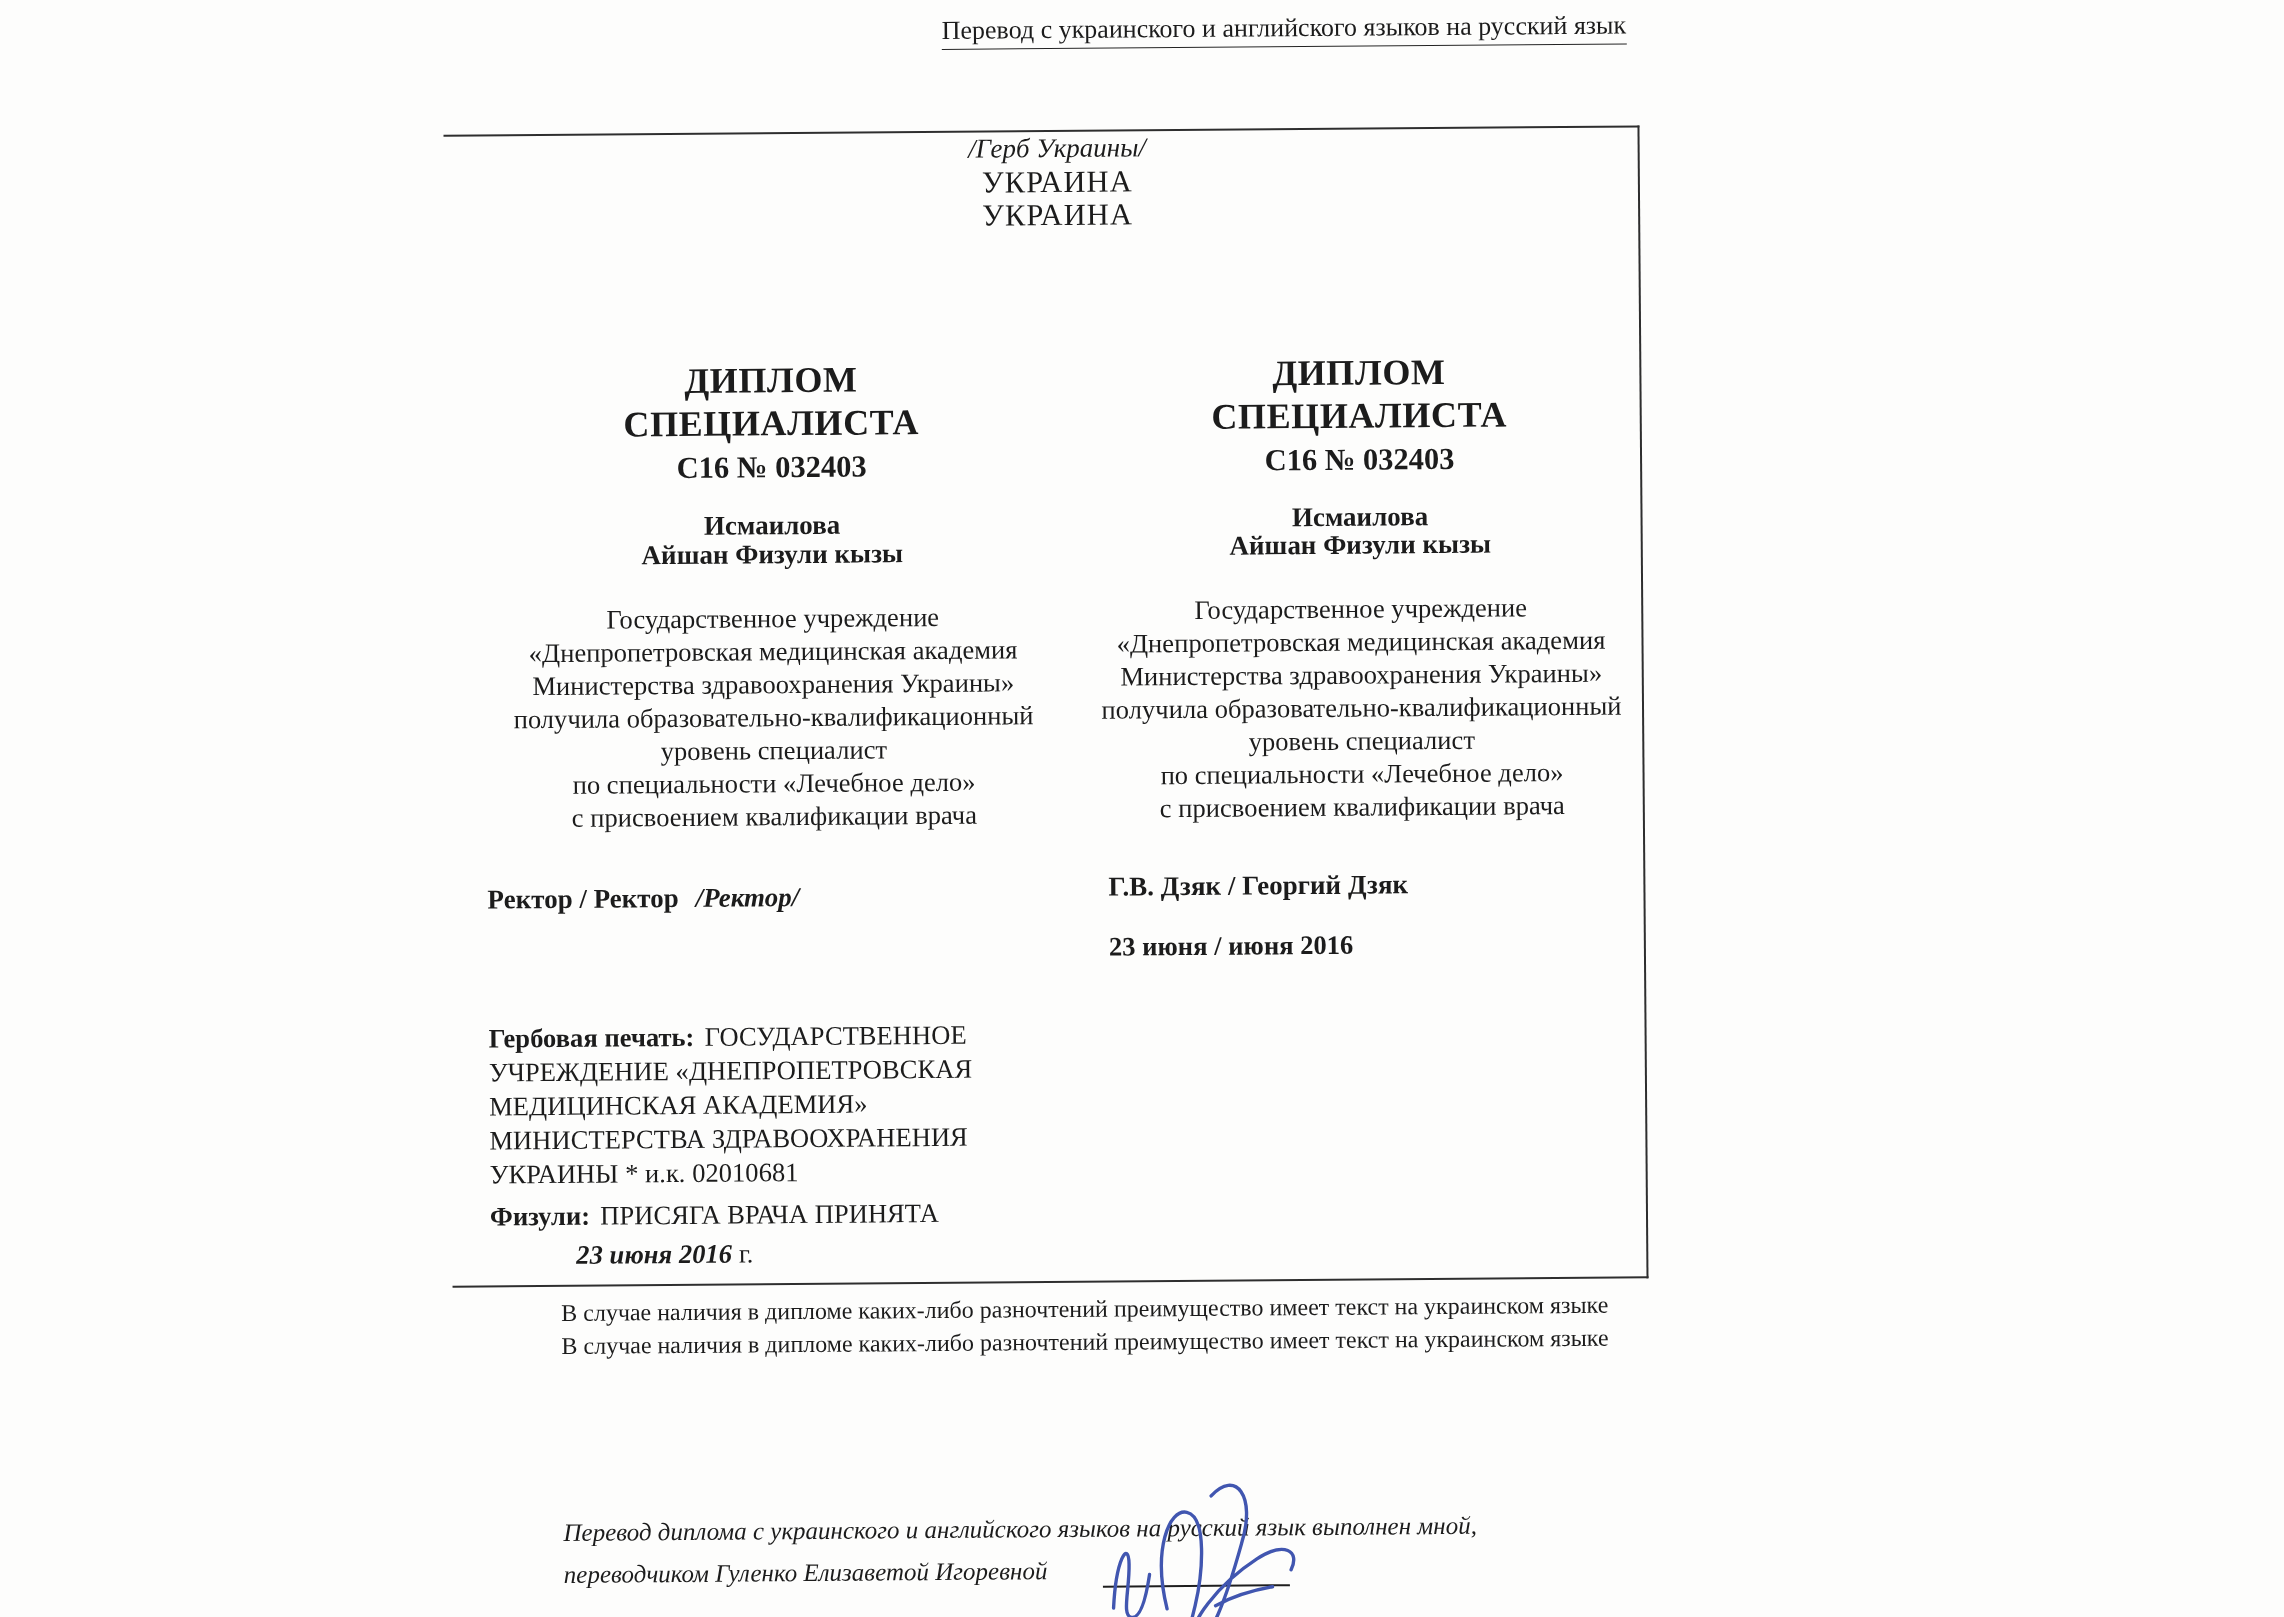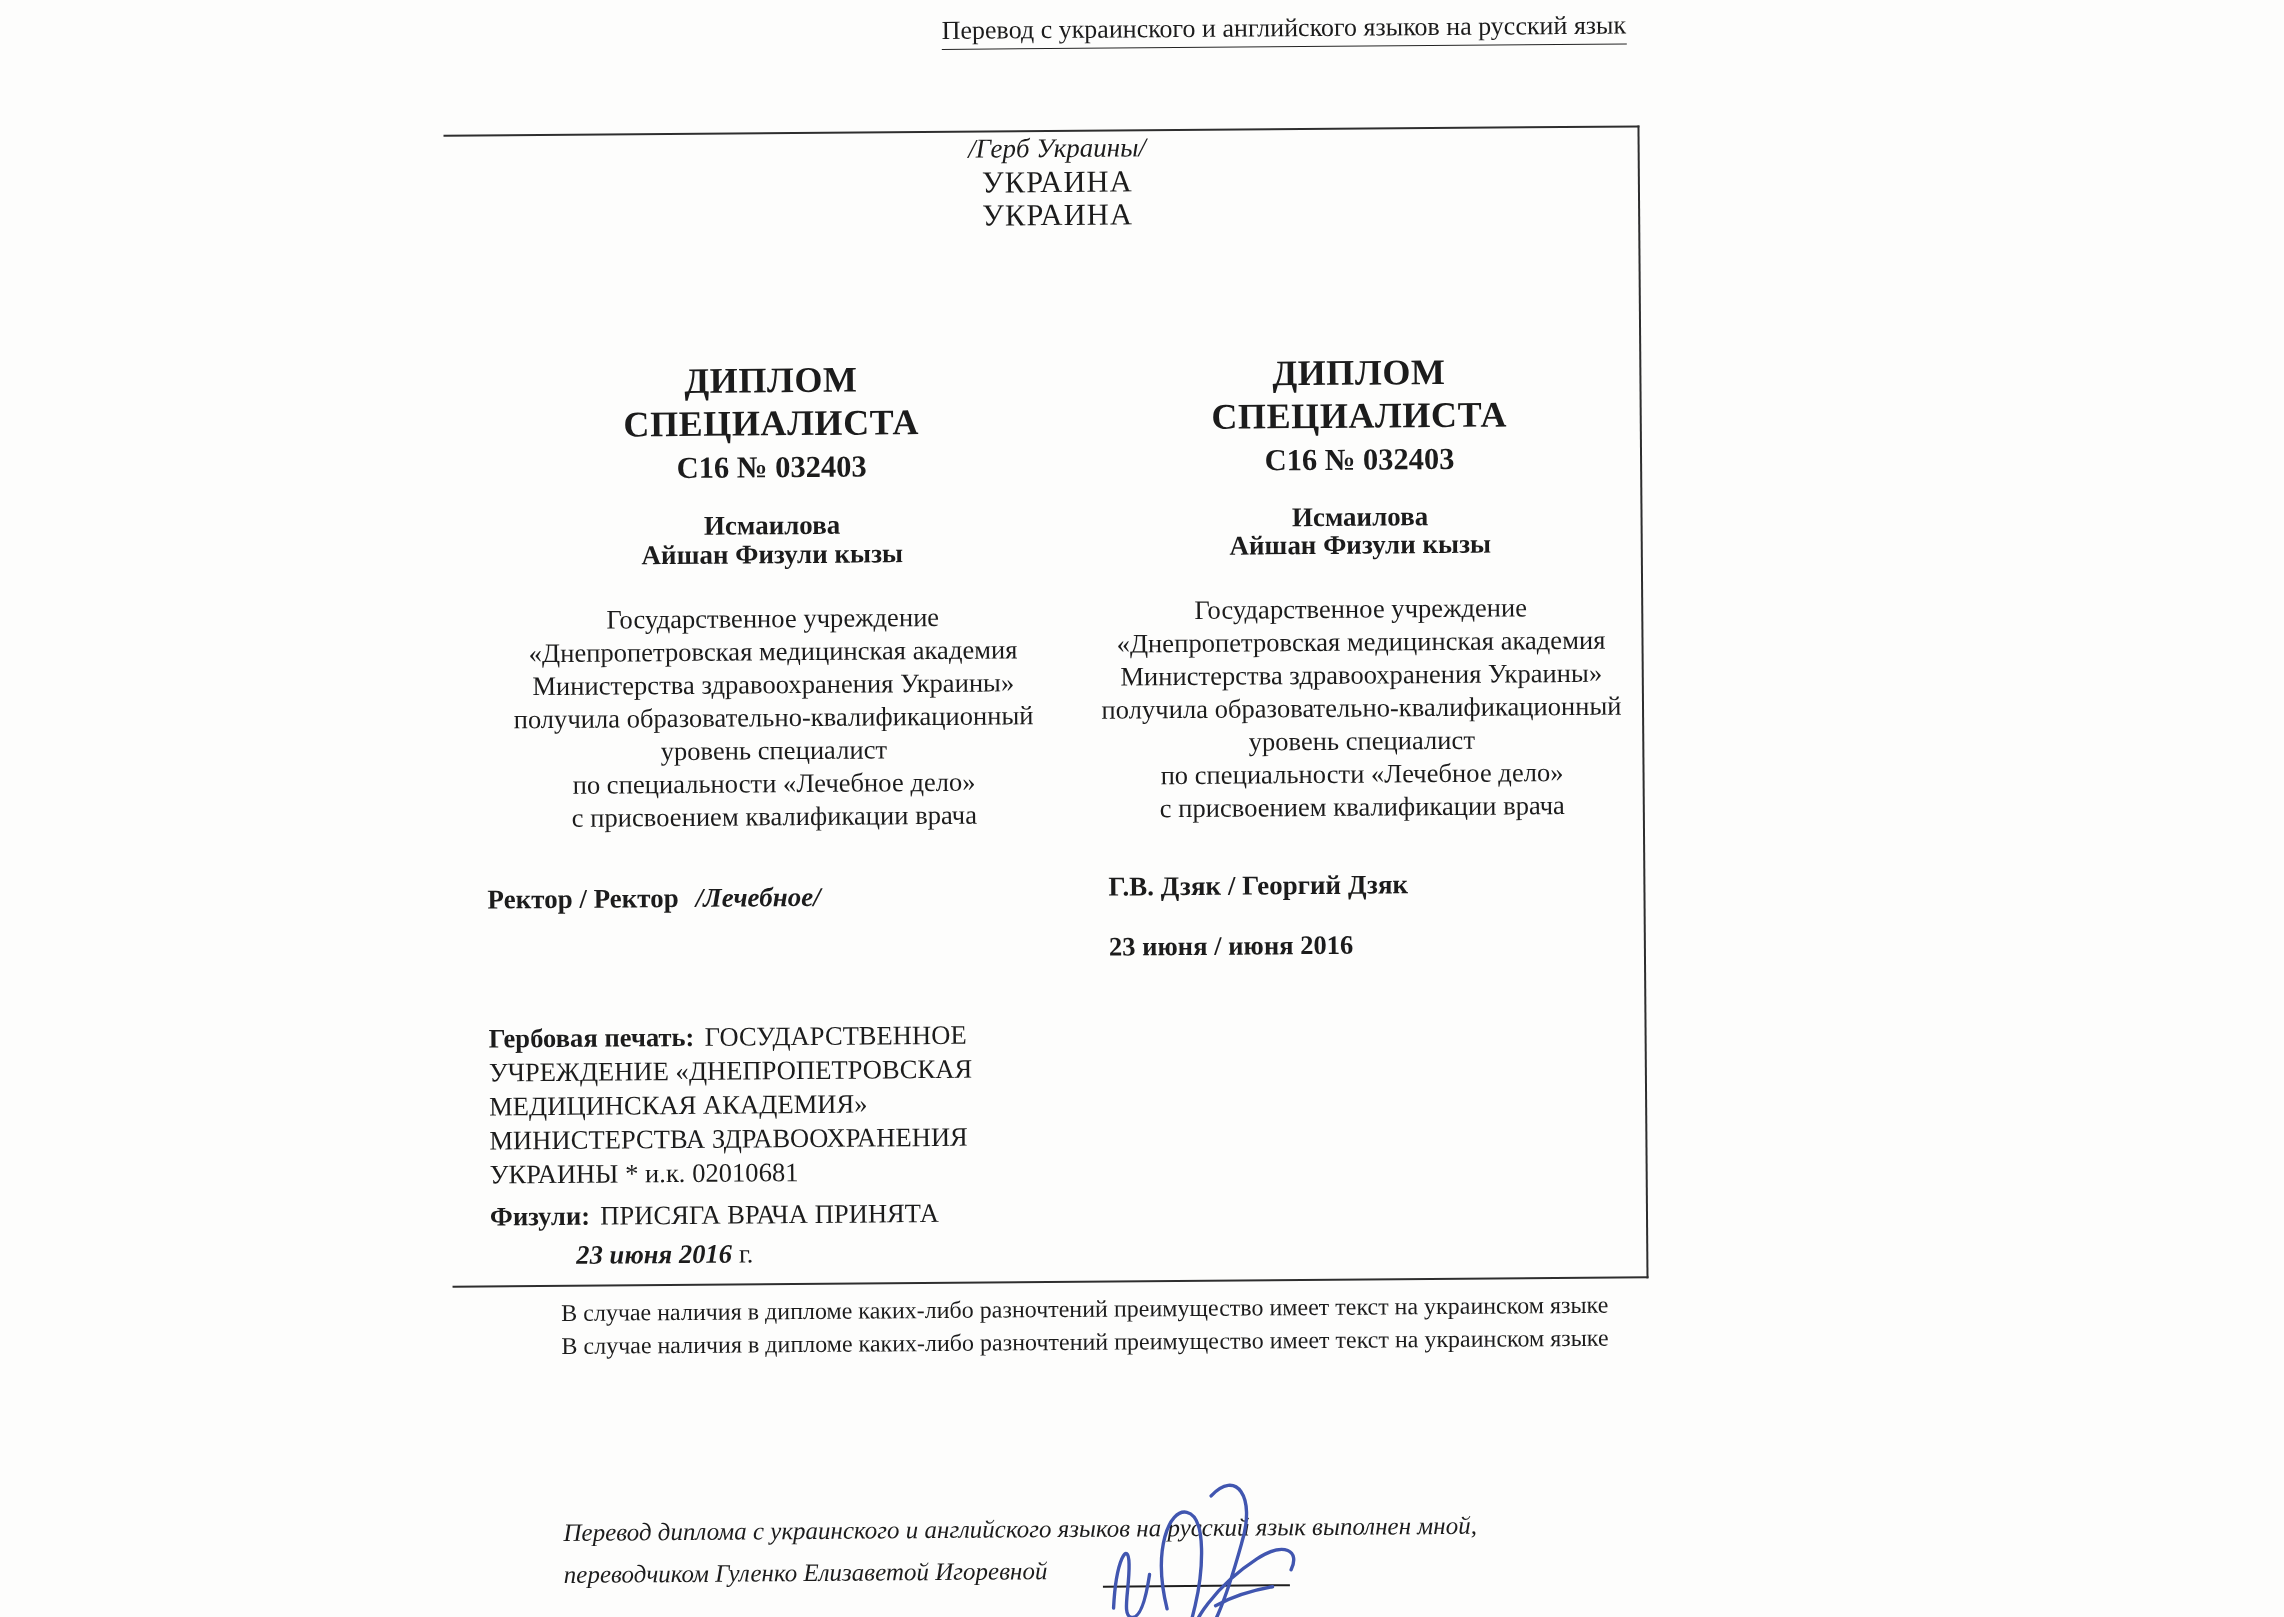--- a/index.html
+++ b/index.html
@@ -87,21 +87,21 @@
   <div class="abs colL bodyL center-block bodytxt">
     <div>Государственное учреждение</div>
     <div>«Днепропетровская медицинская академия</div>
     <div>Министерства здравоохранения Украины»</div>
     <div>получила образовательно-квалификационный</div>
     <div>уровень специалист</div>
     <div>по специальности «Лечебное дело»</div>
     <div>с присвоением квалификации врача</div>
   </div>
   <div class="abs rector">
-    <span>Ректор / Ректор</span><span class="signote">/Лечебное/</span>
+    <span>Ректор / Ректор</span><span class="signote">/Ректор/</span>
   </div>
 
   <div class="abs colR title1R center-block dtitle">ДИПЛОМ</div>
   <div class="abs colR title2R center-block dtitle">СПЕЦИАЛИСТА</div>
   <div class="abs colR seriesR center-block series">С16 № 032403</div>
   <div class="abs colR name1R center-block pname">Исмаилова</div>
   <div class="abs colR name2R center-block pname">Айшан Физули кызы</div>
   <div class="abs colR bodyR center-block bodytxt">
     <div>Государственное учреждение</div>
     <div>«Днепропетровская медицинская академия</div>

